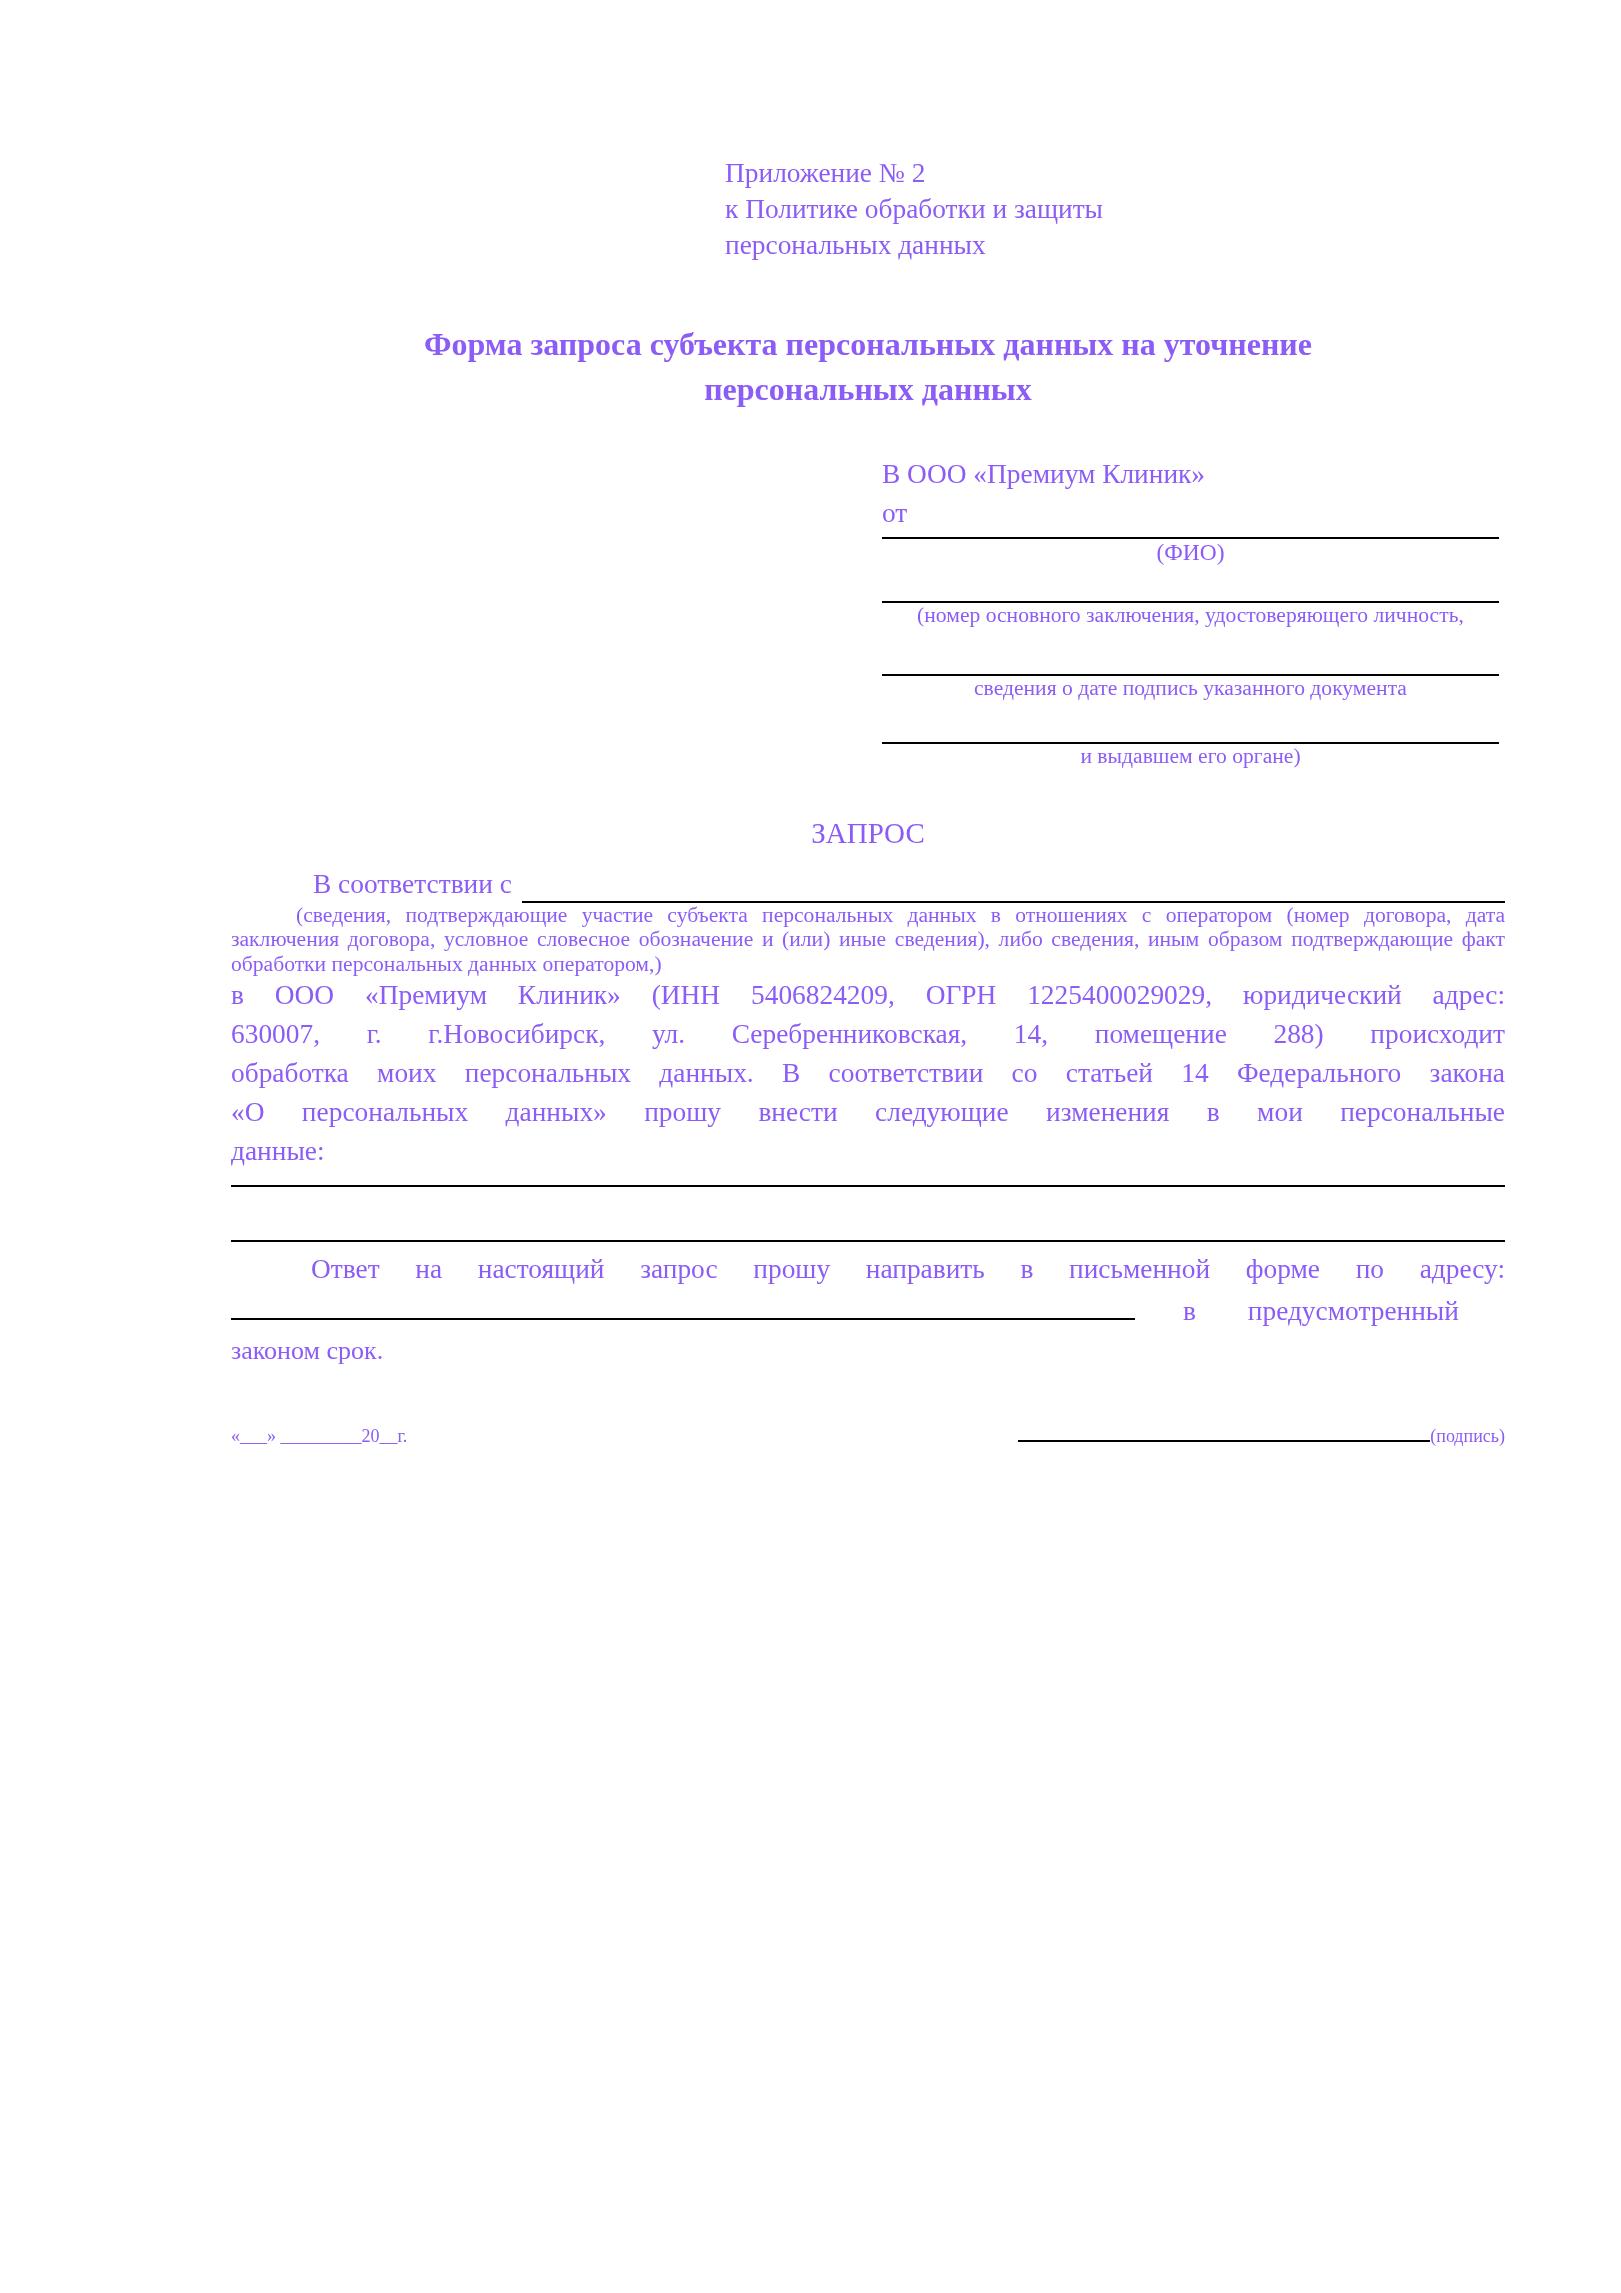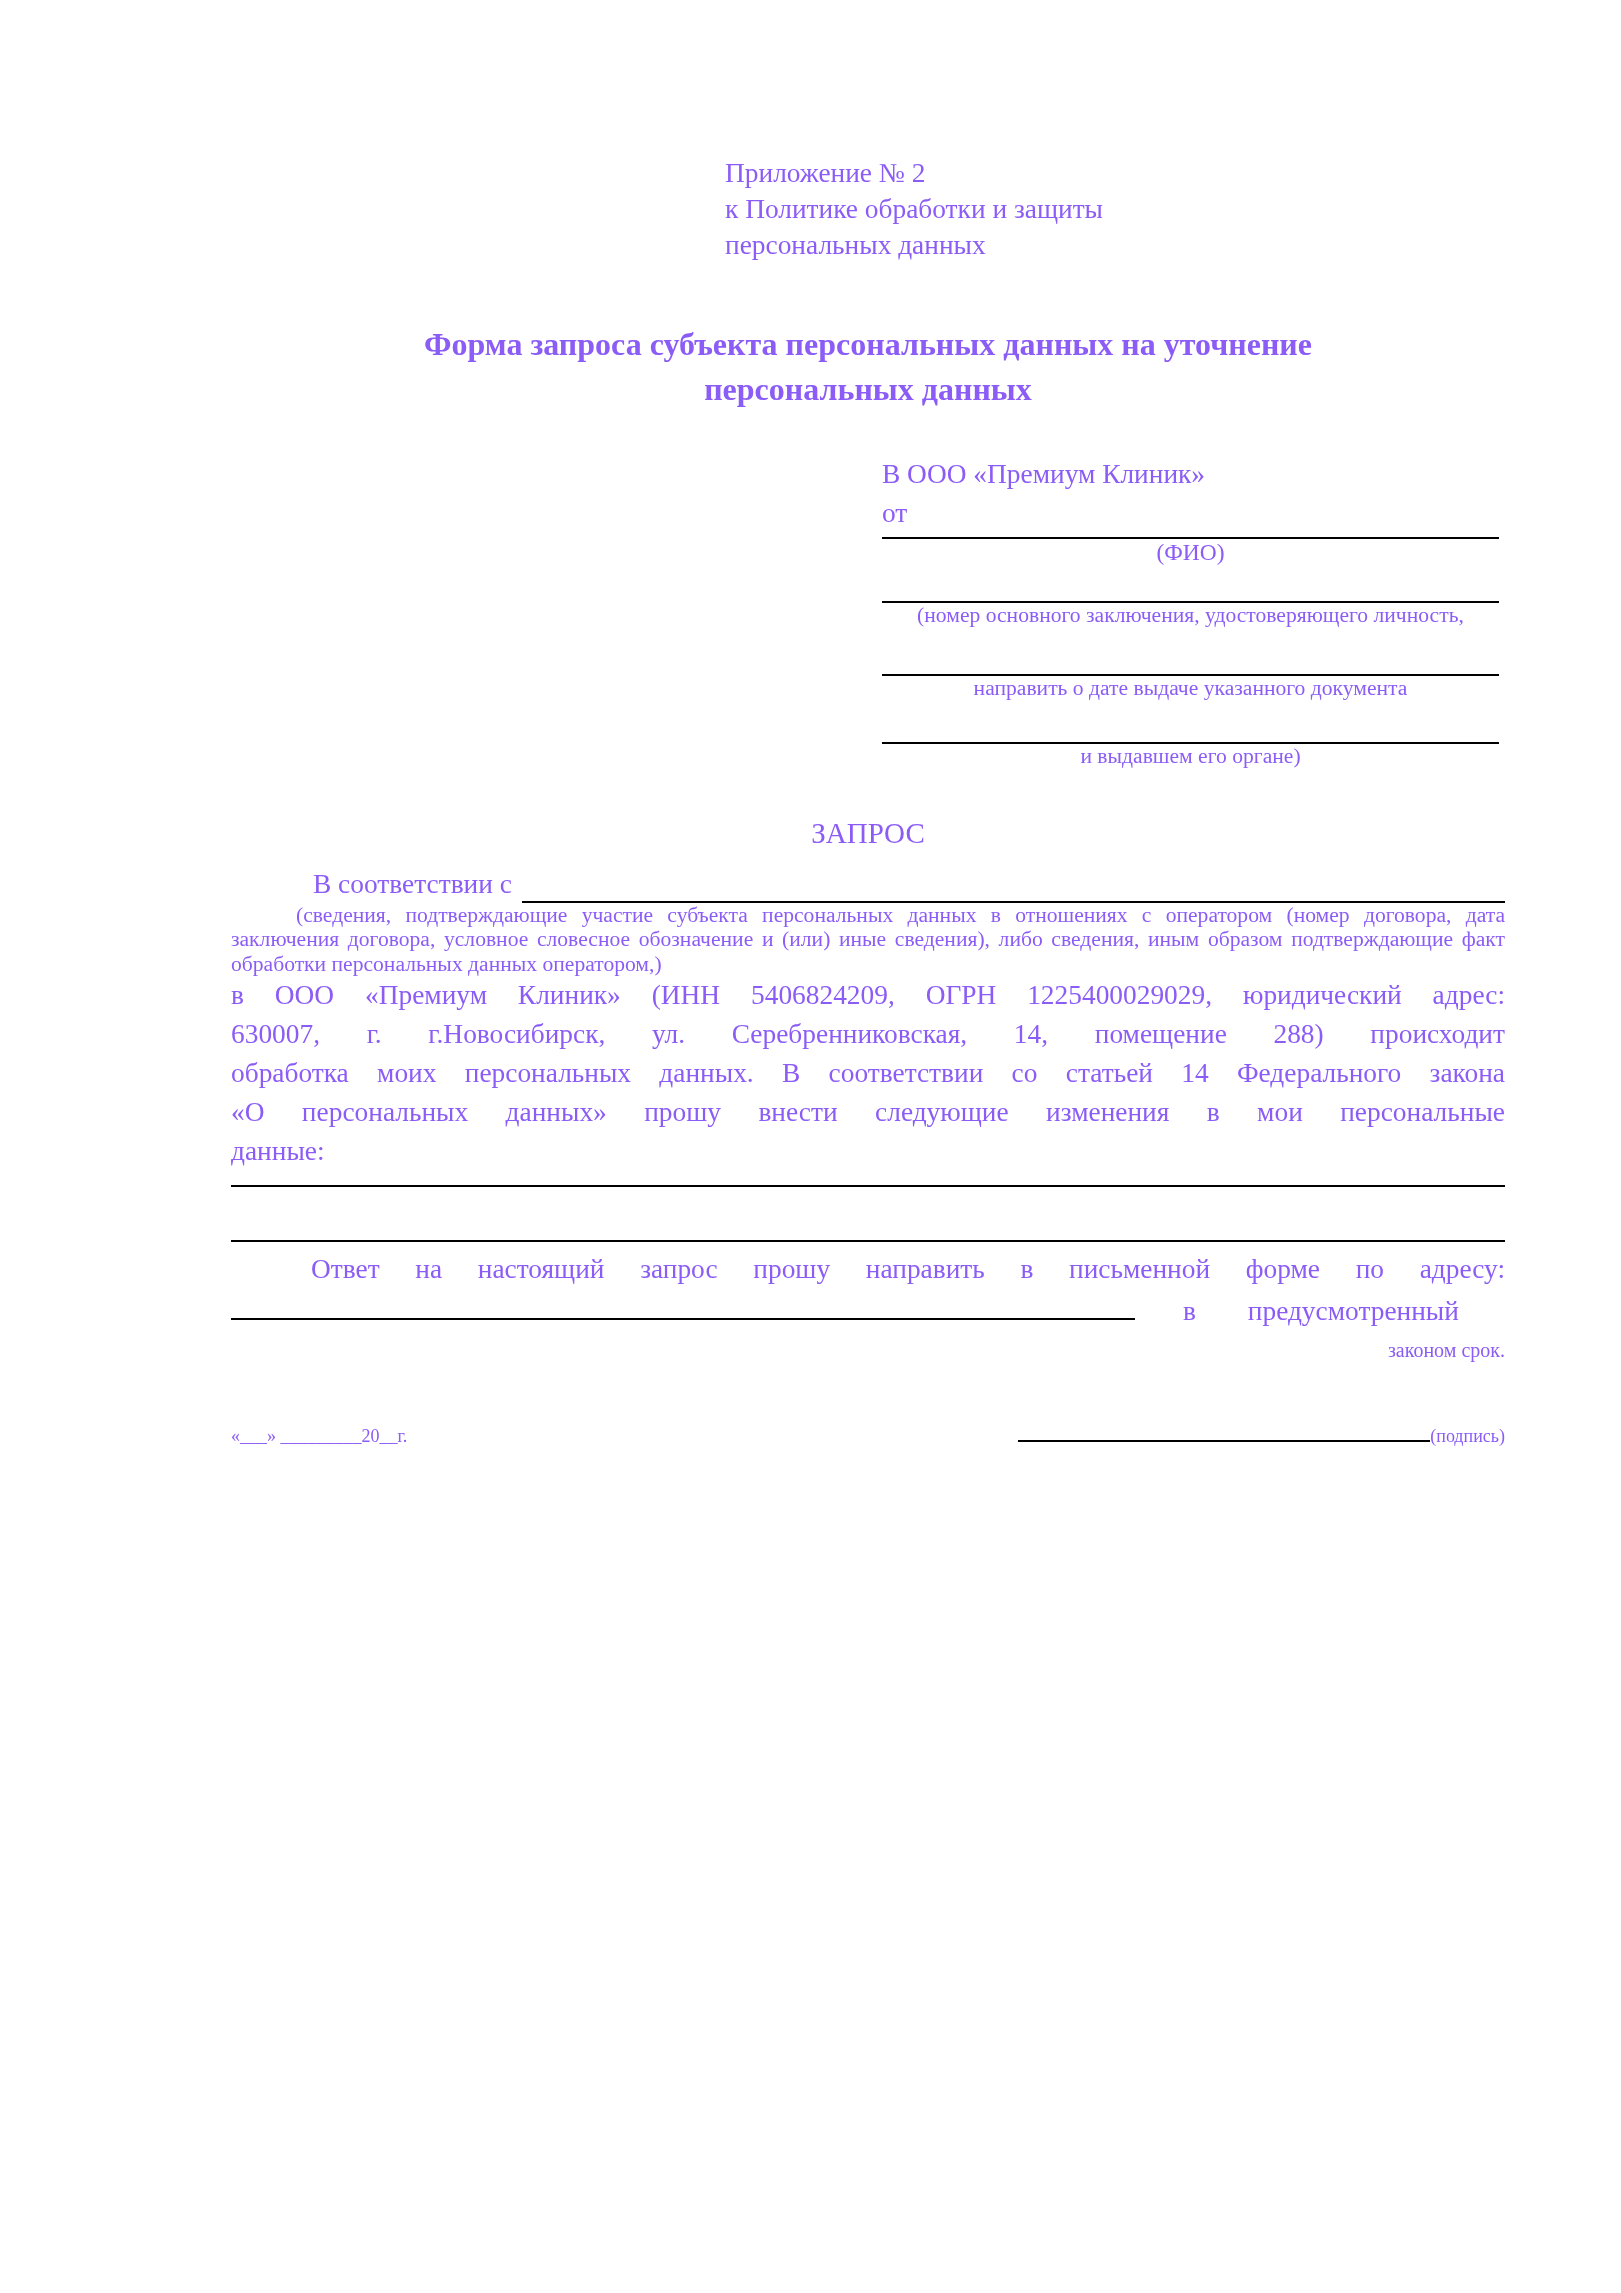--- a/index.html
+++ b/index.html
@@ -53,21 +53,21 @@
   .f1 { margin-top: 13.7px; }
   .f2 { margin-top: 53px; }
 
   .response-line1 { margin-top: 7.8px; font-size: 27.4px; line-height: 39px; }
 
   
   .address-row { font-size: 27.4px; line-height: 39px; white-space: nowrap; }
   .addr-fill { display: inline-block; width: 904px; height: 31px; border-bottom: 2.9px solid #000; }
   .addr-tail { margin-left: 48px; word-spacing: 45px; }
 
-  .closing { font-size: 20px; line-height: 39px; text-align: right; }
+  .closing { font-size: 26px; line-height: 39px; }
 
   
   .sign-row { margin-top: 41px; font-size: 18px; line-height: 39px; display: flex; align-items: baseline; }
   .sign-right { margin-left: auto; }
   .sig-fill { display: inline-block; width: 412px; height: 31px; border-bottom: 2.9px solid #000; }
 </style>
 </head>
 <body>
 
 <div class="page">
@@ -88,21 +88,21 @@
       <div class="r-line">В ООО «Премиум Клиник»</div>
       <div class="r-line">от</div>
 
       <div class="blank-line bl-fio"></div>
       <div class="caption cap-fio">(ФИО)</div>
 
       <div class="blank-line bl-doc"></div>
       <div class="caption">(номер основного заключения, удостоверяющего личность,</div>
 
       <div class="blank-line bl-date"></div>
-      <div class="caption">направить о дате выдаче указанного документа</div>
+      <div class="caption">сведения о дате подпись указанного документа</div>
 
       <div class="blank-line bl-auth"></div>
       <div class="caption">и выдавшем его органе)</div>
     </div>
 
     <div class="request-heading">ЗАПРОС</div>
 
     <div class="accord-row">
       <span class="lead">В соответствии с</span>
       <span class="fill"></span>

